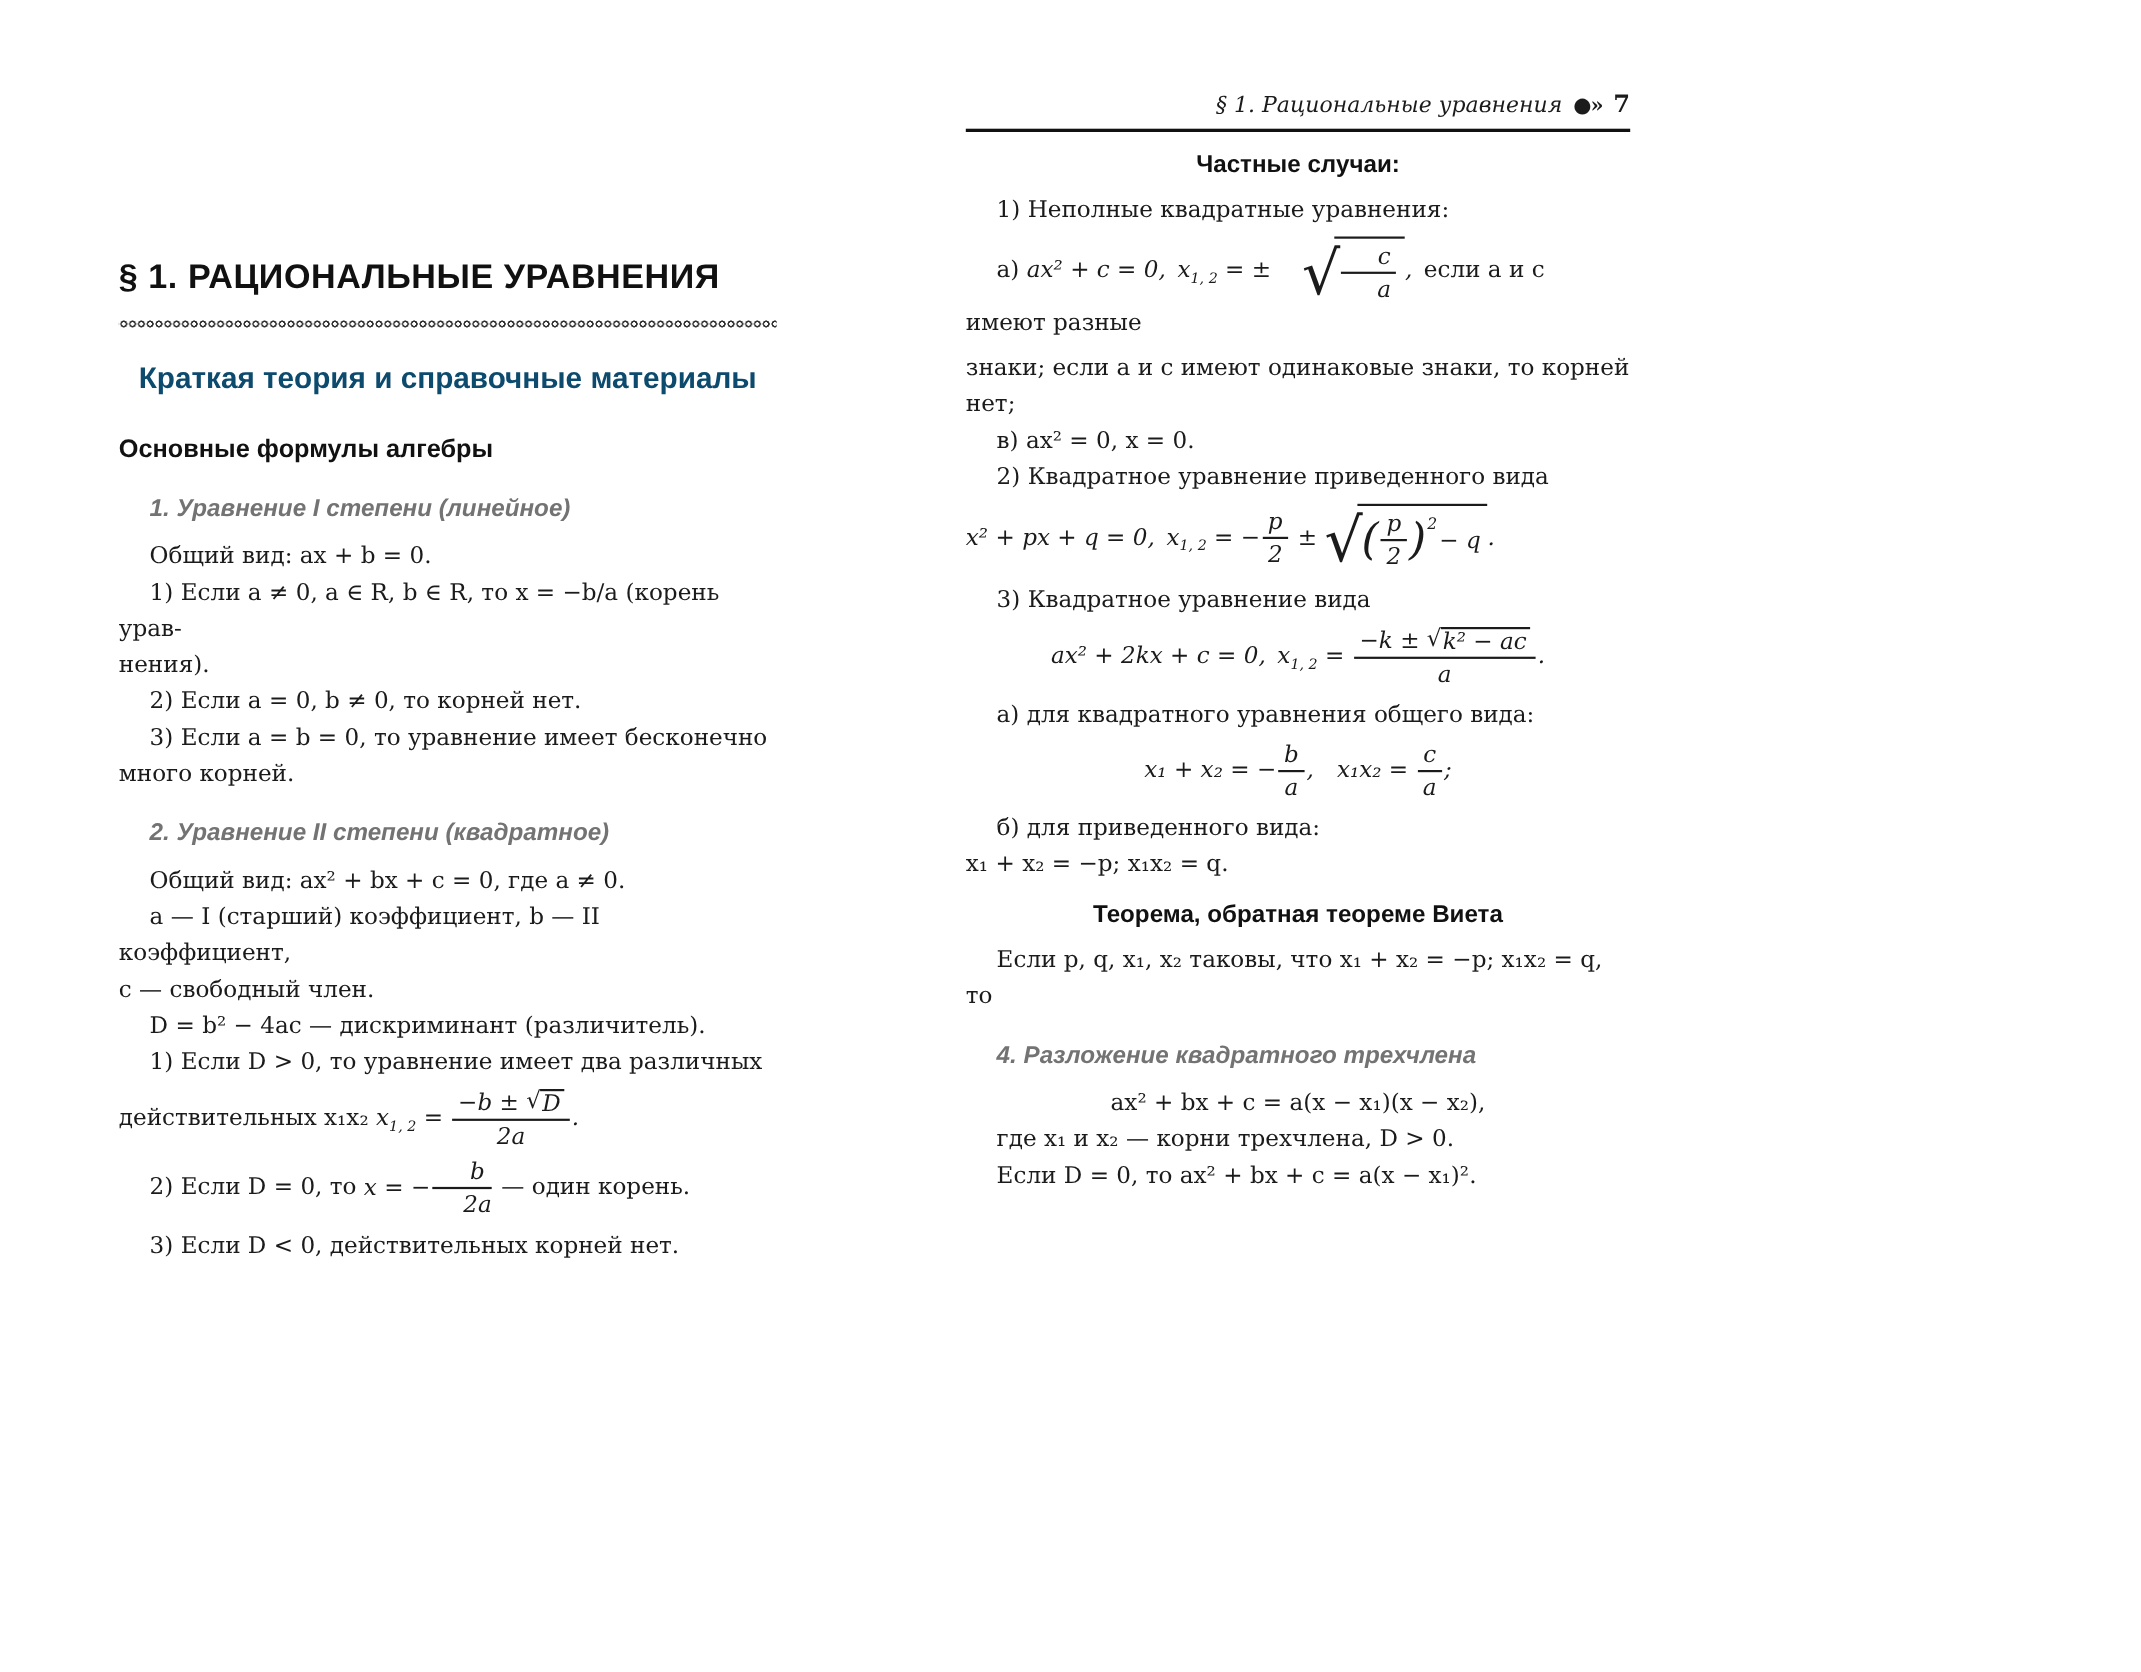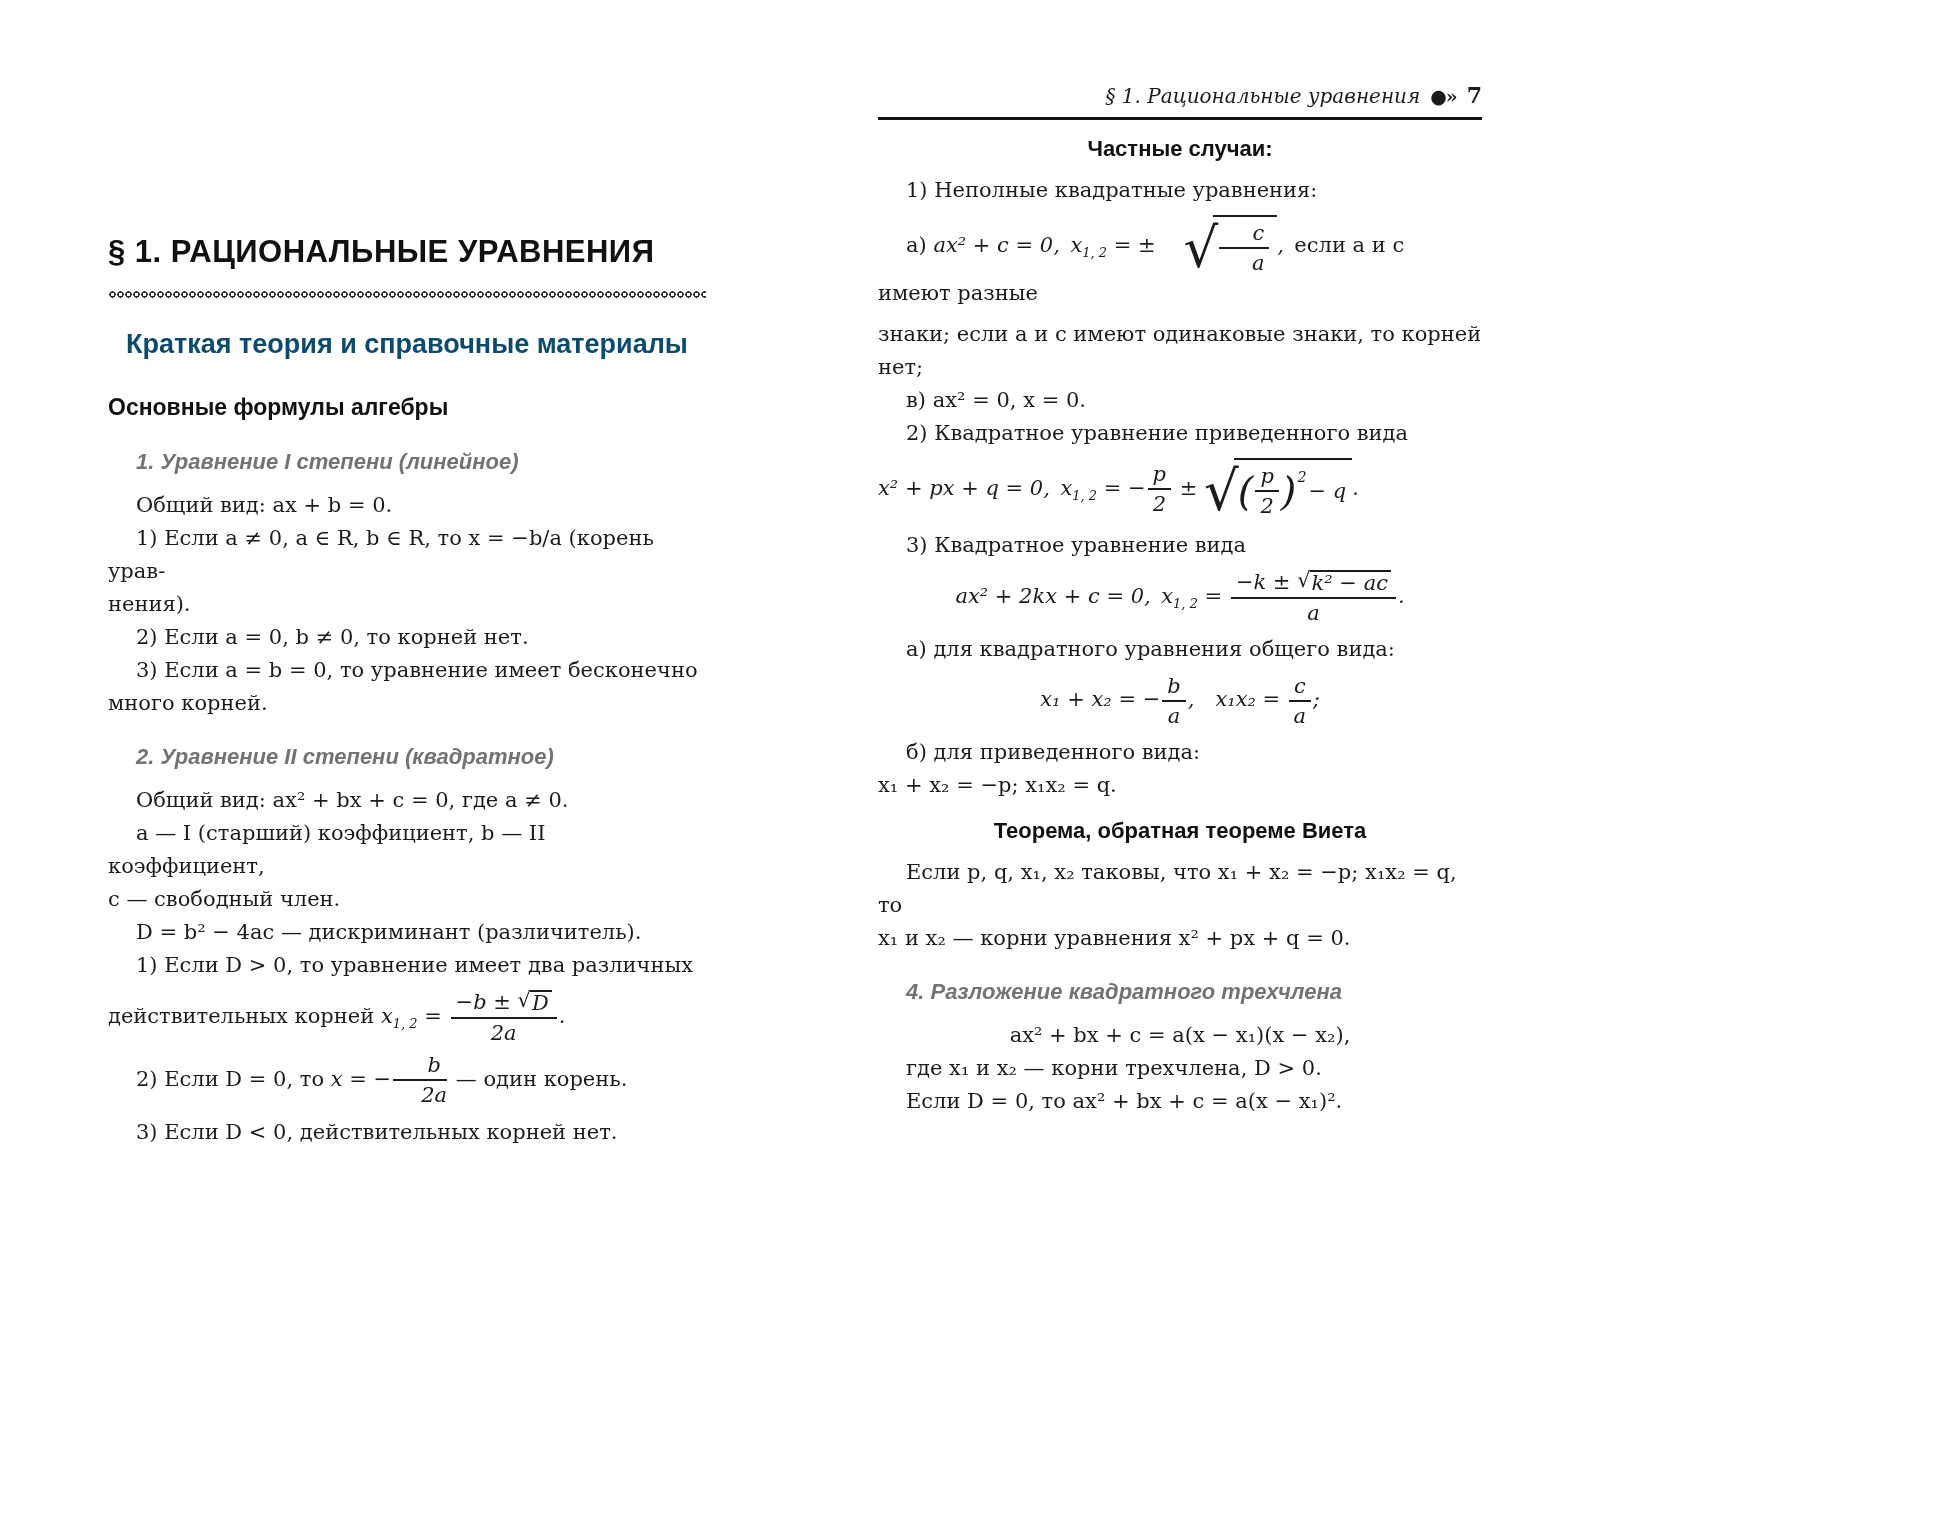--- a/index.html
+++ b/index.html
@@ -82,21 +82,21 @@
     <p class="line">много корней.</p>
 
     <h4 class="sec">2. Уравнение II степени (квадратное)</h4>
     <p class="line ind">Общий вид: ax² + bx + c = 0, где a ≠ 0.</p>
     <p class="line ind">a — I (старший) коэффициент, b — II коэффициент,</p>
     <p class="line">c — свободный член.</p>
     <p class="line ind">D = b² − 4ac — дискриминант (различитель).</p>
     <p class="line ind">1) Если D &gt; 0, то уравнение имеет два различных</p>
 
     <p class="line disp">
-      <span>действительных корней </span><span class="math"><span>x</span><sub>1, 2</sub><span> = </span><span class="frac"><span class="num"><span>−b ± </span><span class="sqrt-inline"><span class="rad">√</span><span class="vinc">D</span></span></span><span class="den">2a</span></span><span>.</span></span>
+      <span>действительных x₁x₂ </span><span class="math"><span>x</span><sub>1, 2</sub><span> = </span><span class="frac"><span class="num"><span>−b ± </span><span class="sqrt-inline"><span class="rad">√</span><span class="vinc">D</span></span></span><span class="den">2a</span></span><span>.</span></span>
     </p>
 
     <p class="line ind disp">
       <span>2) Если D = 0, то </span><span class="math"><span>x</span><span> = −</span><span class="frac"><span class="num">b</span><span class="den">2a</span></span></span><span> — один корень.</span>
     </p>
 
     <p class="line ind">3) Если D &lt; 0, действительных корней нет.</p>
   </div>
 
   <div class="page right-page">
@@ -156,21 +156,20 @@
     <p class="line disp ctr">
       <span class="math"><span>x₁ + x₂ = −</span><span class="frac"><span class="num">b</span><span class="den">a</span></span><span>, </span><span>x₁x₂ = </span><span class="frac"><span class="num">c</span><span class="den">a</span></span><span>;</span></span>
     </p>
 
     <p class="line ind">б) для приведенного вида:</p>
     <p class="line">x₁ + x₂ = −p; x₁x₂ = q.</p>
 
     <div class="chead">Теорема, обратная теореме Виета</div>
 
     <p class="line ind">Если p, q, x₁, x₂ таковы, что x₁ + x₂ = −p; x₁x₂ = q, то</p>
-    <p class="line">x₁ и x₂ — корни уравнения x² + px + q = 0.</p>
 
     <h4 class="sec">4. Разложение квадратного трехчлена</h4>
     <p class="line ctr">ax² + bx + c = a(x − x₁)(x − x₂),</p>
     <p class="line ind">где x₁ и x₂ — корни трехчлена, D &gt; 0.</p>
     <p class="line ind">Если D = 0, то ax² + bx + c = a(x − x₁)².</p>
   </div>
 
 </div>
 
 </body></html>

